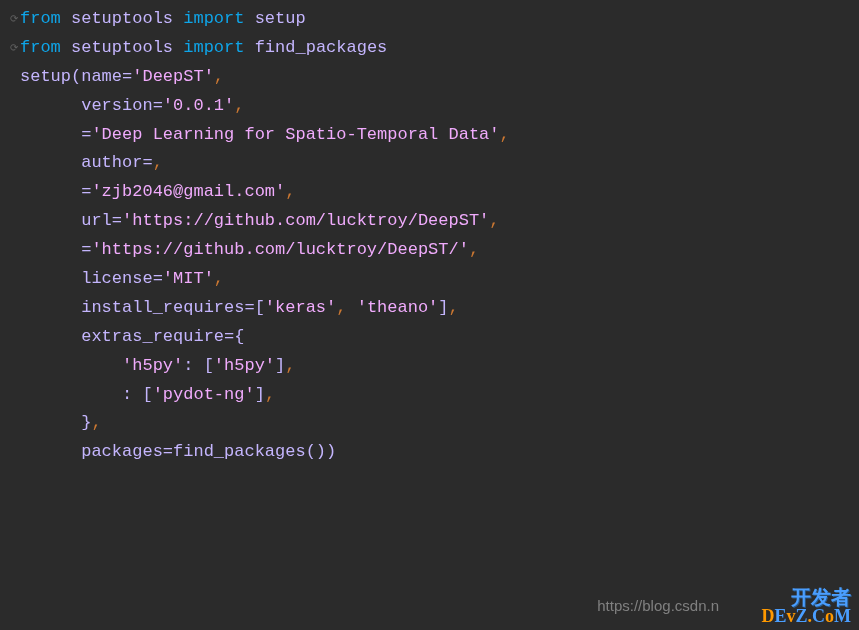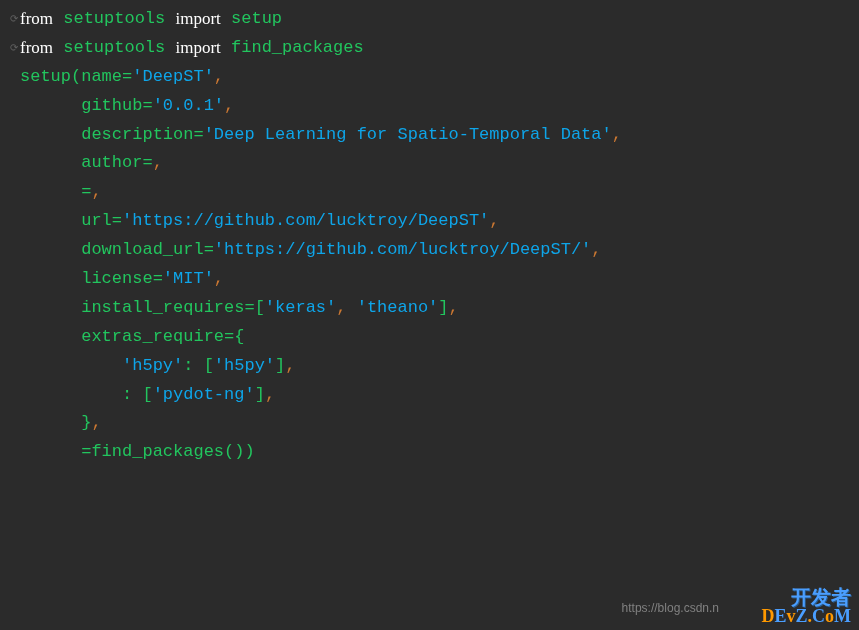--- a/index.html
+++ b/index.html
@@ -26,31 +26,31 @@
       display: flex;
       align-items: center;
     }
     .gutter-icon {
       width: 8px;
       display: inline-block;
       color: #606060;
       font-size: 10px;
       margin-right: 2px;
     }
-    .kw { color: #ffffff; font-family: Liberation Serif, serif; }
-    .str { color: #0ea5e9; }
-    .default { color: #22c55e; }
+    .kw { color: #0ea5e9; }
+    .str { color: #f0abfc; }
+    .default { color: #c4b5fd; }
     .punct { color: #cc7832; }
     .white { color: #a9b7c6; }
     .watermark-url {
       position: absolute;
       bottom: 12px;
       right: 140px;
       color: #808080;
-      font-size: 12px;
+      font-size: 15px;
       font-family: Arial, sans-serif;
     }
     .watermark-logo {
       position: absolute;
       bottom: 5px;
       right: 8px;
       display: flex;
       flex-direction: column;
       align-items: flex-end;
       line-height: 1;
@@ -78,32 +78,32 @@
   </style>
 </head>
 <body>
 
 <div class="editor">
   <div class="line"><span class="gutter-icon">⟳</span><span class="kw">from</span><span class="white"> </span><span class="default">setuptools</span><span class="white"> </span><span class="kw">import</span><span class="white"> </span><span class="default">setup</span></div>
   <div class="line"><span class="gutter-icon">⟳</span><span class="kw">from</span><span class="white"> </span><span class="default">setuptools</span><span class="white"> </span><span class="kw">import</span><span class="white"> </span><span class="default">find_packages</span></div>
   <div class="line"><span class="gutter-icon"></span></div>
   <div class="line"><span class="gutter-icon"></span></div>
   <div class="line"><span class="gutter-icon"></span><span class="default">setup</span><span class="default">(</span><span class="default">name</span><span class="default">=</span><span class="str">'DeepST'</span><span class="punct">,</span></div>
-  <div class="line"><span class="gutter-icon"></span><span class="white">      </span><span class="default">github</span><span class="default">=</span><span class="str">'0.0.1'</span><span class="punct">,</span></div>
-  <div class="line"><span class="gutter-icon"></span><span class="white">      </span><span class="default">description</span><span class="default">=</span><span class="str">'Deep Learning for Spatio-Temporal Data'</span><span class="punct">,</span></div>
+  <div class="line"><span class="gutter-icon"></span><span class="white">      </span><span class="default">version</span><span class="default">=</span><span class="str">'0.0.1'</span><span class="punct">,</span></div>
+  <div class="line"><span class="gutter-icon"></span><span class="white">      </span><span class="default">=</span><span class="str">'Deep Learning for Spatio-Temporal Data'</span><span class="punct">,</span></div>
   <div class="line"><span class="gutter-icon"></span><span class="white">      </span><span class="default">author</span><span class="default">=</span><span class="punct">,</span></div>
-  <div class="line"><span class="gutter-icon"></span><span class="white">      </span><span class="default">=</span><span class="punct">,</span></div>
+  <div class="line"><span class="gutter-icon"></span><span class="white">      </span><span class="default">=</span><span class="str">'zjb2046@gmail.com'</span><span class="punct">,</span></div>
   <div class="line"><span class="gutter-icon"></span><span class="white">      </span><span class="default">url</span><span class="default">=</span><span class="str">'https://github.com/lucktroy/DeepST'</span><span class="punct">,</span></div>
-  <div class="line"><span class="gutter-icon"></span><span class="white">      </span><span class="default">download_url</span><span class="default">=</span><span class="str">'https://github.com/lucktroy/DeepST/'</span><span class="punct">,</span></div>
+  <div class="line"><span class="gutter-icon"></span><span class="white">      </span><span class="default">=</span><span class="str">'https://github.com/lucktroy/DeepST/'</span><span class="punct">,</span></div>
   <div class="line"><span class="gutter-icon"></span><span class="white">      </span><span class="default">license</span><span class="default">=</span><span class="str">'MIT'</span><span class="punct">,</span></div>
   <div class="line"><span class="gutter-icon"></span><span class="white">      </span><span class="default">install_requires</span><span class="default">=[</span><span class="str">'keras'</span><span class="punct">, </span><span class="str">'theano'</span><span class="default">]</span><span class="punct">,</span></div>
   <div class="line"><span class="gutter-icon"></span><span class="white">      </span><span class="default">extras_require</span><span class="default">={</span></div>
   <div class="line"><span class="gutter-icon"></span><span class="white">          </span><span class="str">'h5py'</span><span class="default">: [</span><span class="str">'h5py'</span><span class="default">]</span><span class="punct">,</span></div>
   <div class="line"><span class="gutter-icon"></span><span class="white">          </span><span class="default">: [</span><span class="str">'pydot-ng'</span><span class="default">]</span><span class="punct">,</span></div>
   <div class="line"><span class="gutter-icon"></span><span class="white">      </span><span class="default">}</span><span class="punct">,</span></div>
-  <div class="line"><span class="gutter-icon"></span><span class="white">      </span><span class="default">=</span><span class="default">find_packages</span><span class="default">())</span></div>
+  <div class="line"><span class="gutter-icon"></span><span class="white">      </span><span class="default">packages</span><span class="default">=</span><span class="default">find_packages</span><span class="default">())</span></div>
 </div>
 
 <div class="watermark-url">https://blog.csdn.n</div>
 <div class="watermark-logo">
   <div class="cn">开发者</div>
   <div class="en"><span class="d">D</span><span class="e">E</span><span class="v">v</span><span class="z">Z</span><span class="dot">.</span><span class="c">C</span><span class="o">o</span><span class="m">M</span></div>
 </div>
 
 </body></html>

